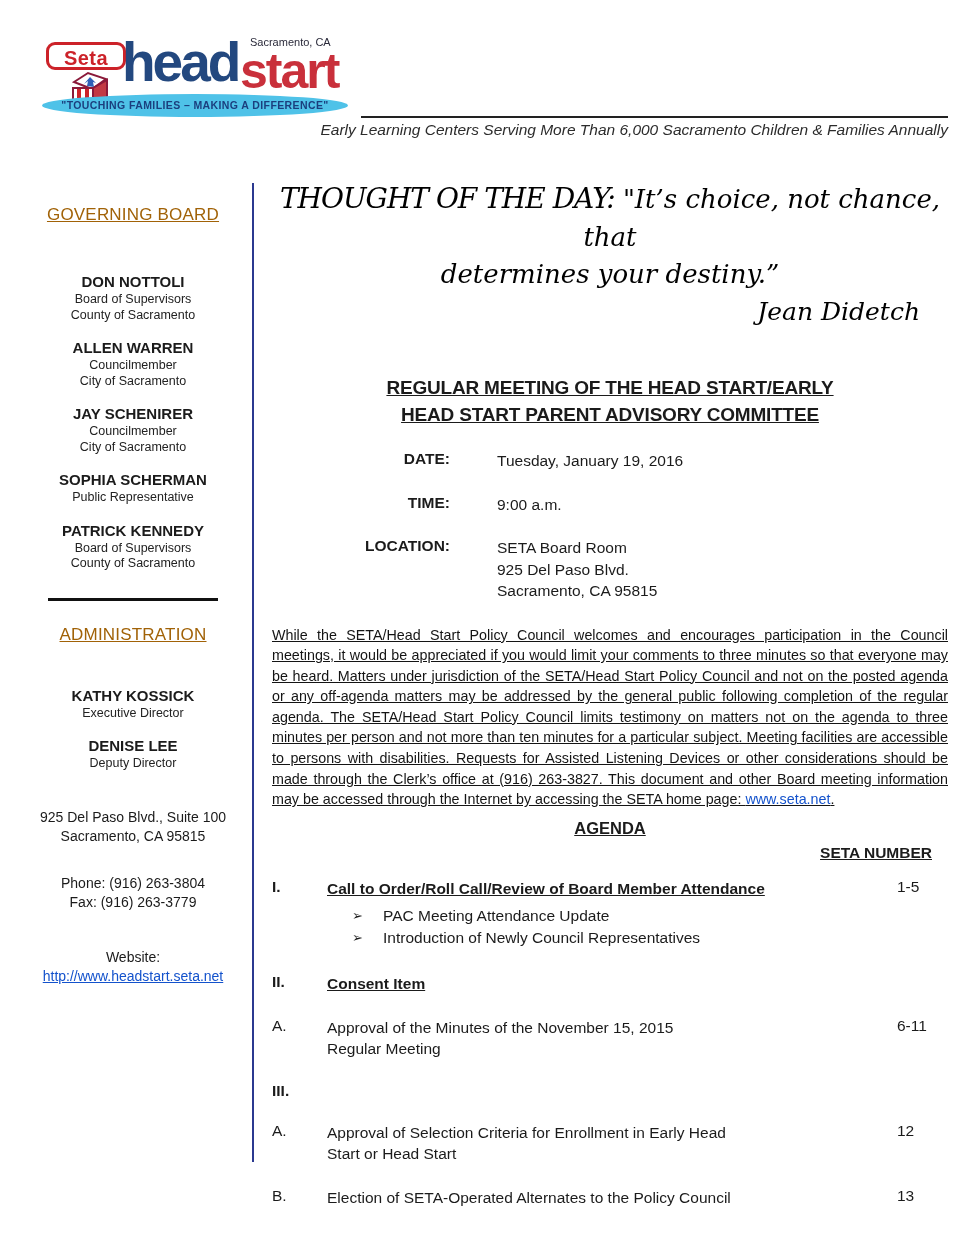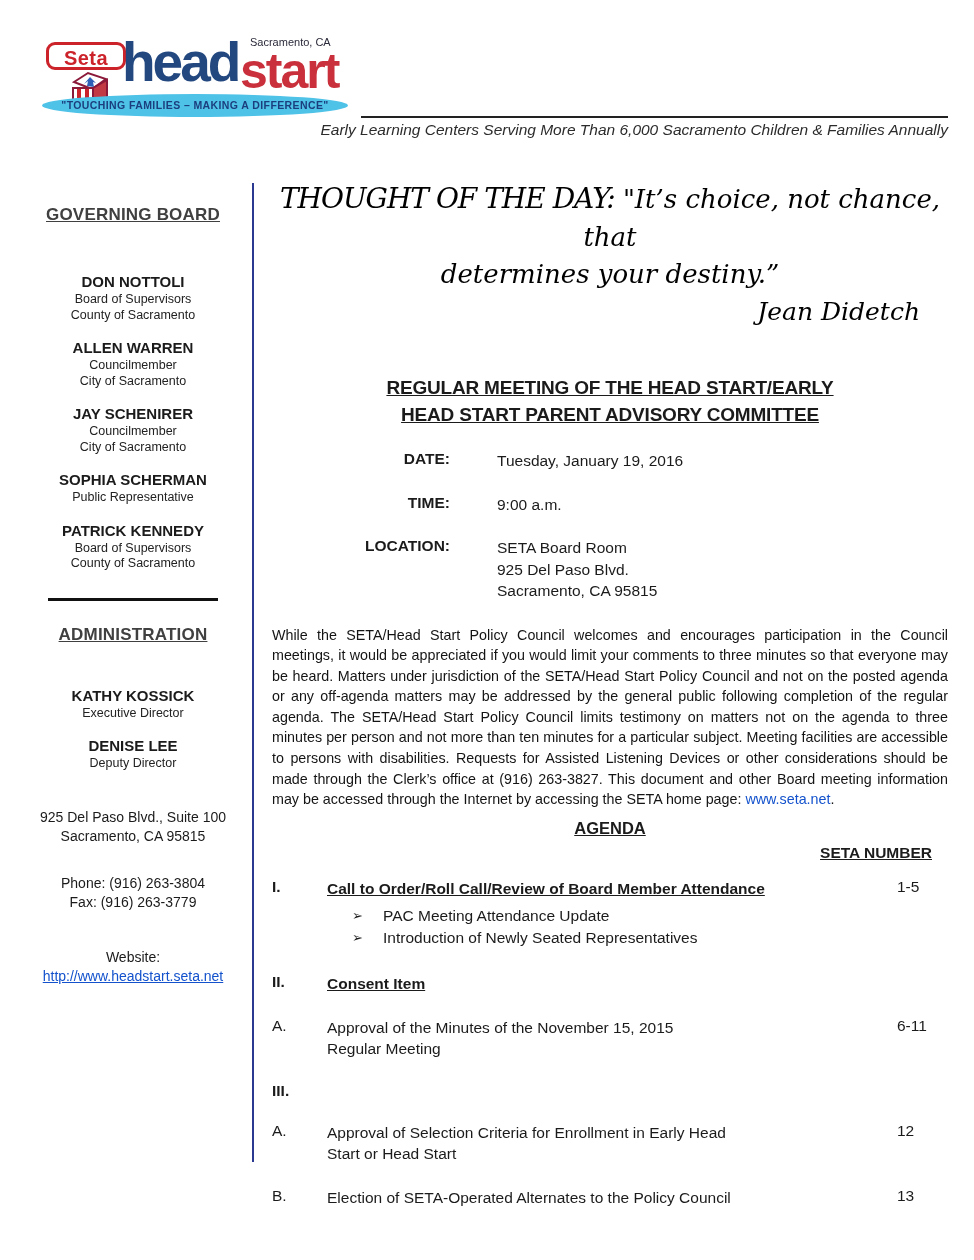--- a/index.html
+++ b/index.html
@@ -44,21 +44,21 @@
   
   .header-rule { position: absolute; left: 361px; top: 116px; width: 587px; height: 0; border-top: 2px solid #222; }
   .tagline {
     position: absolute; left: 272px; top: 121px; width: 676px;
     text-align: right; font-style: italic; font-size: 15.5px; color: #2c2c2c;
   }
 
   
   .sidebar { position: absolute; left: 34px; top: 205px; width: 198px; text-align: center; }
   .side-heading {
-    color: #404040; font-weight: bold; font-size: 17px;
+    color: #a16207; font-weight: normal; font-size: 17px;
     text-decoration: underline; letter-spacing: 0.2px;
   }
   .gb-members { margin-top: 48px; }
   .member { margin-bottom: 16px; }
   .member .name { font-weight: bold; font-size: 15px; margin-bottom: 2px; }
   .member .role { font-size: 12.5px; line-height: 15.5px; color: #222; }
   .side-divider { width: 170px; height: 3px; background: #111; margin: 26px auto 0 auto; }
   .admin-heading { margin-top: 24px; }
   .admin-members { margin-top: 42px; }
   .side-address { margin-top: 36px; font-size: 14px; line-height: 19px; }
@@ -84,21 +84,21 @@
     text-decoration: underline; letter-spacing: -0.2px;
   }
 
   .details { margin-top: 22px; font-size: 15.5px; }
   .detail-row { display: flex; margin-bottom: 22px; }
   .detail-label { width: 178px; text-align: right; font-weight: bold; flex: 0 0 178px; }
   .detail-value { margin-left: 47px; white-space: pre-line; line-height: 21.5px; }
 
   .notice {
     margin-top: 23px; font-size: 14.3px; line-height: 20.6px;
-    text-align: justify; color: #141414;
+    text-align: justify; text-decoration: underline; color: #141414;
   }
   .notice a, .notice .inline-link { color: #1352cc; cursor: pointer; }
 
   .agenda-heading {
     margin-top: 9px; text-align: center;
     font-size: 16.5px; font-weight: bold; text-decoration: underline;
   }
   .pagenum-heading {
     margin-top: 6px; text-align: right; padding-right: 16px;
     font-size: 15.5px; font-weight: bold; text-decoration: underline;
@@ -251,21 +251,21 @@
         <div class="agenda-page">1-5</div>
       </div>
 
       <div class="agenda-bullets">
         <div class="bullet-row">
           <div class="bullet-glyph">➢</div>
           <div class="bullet-text">PAC Meeting Attendance Update</div>
         </div>
         <div class="bullet-row">
           <div class="bullet-glyph">➢</div>
-          <div class="bullet-text">Introduction of Newly Seated Representatives</div>
+          <div class="bullet-text">Introduction of Newly Council Representatives</div>
         </div>
       </div>
 
       <div class="agenda-row section">
         <div class="agenda-num">II.</div>
         <div class="agenda-title">Consent Item</div>
         <div class="agenda-page"></div>
       </div>
 
       <div class="agenda-row">

